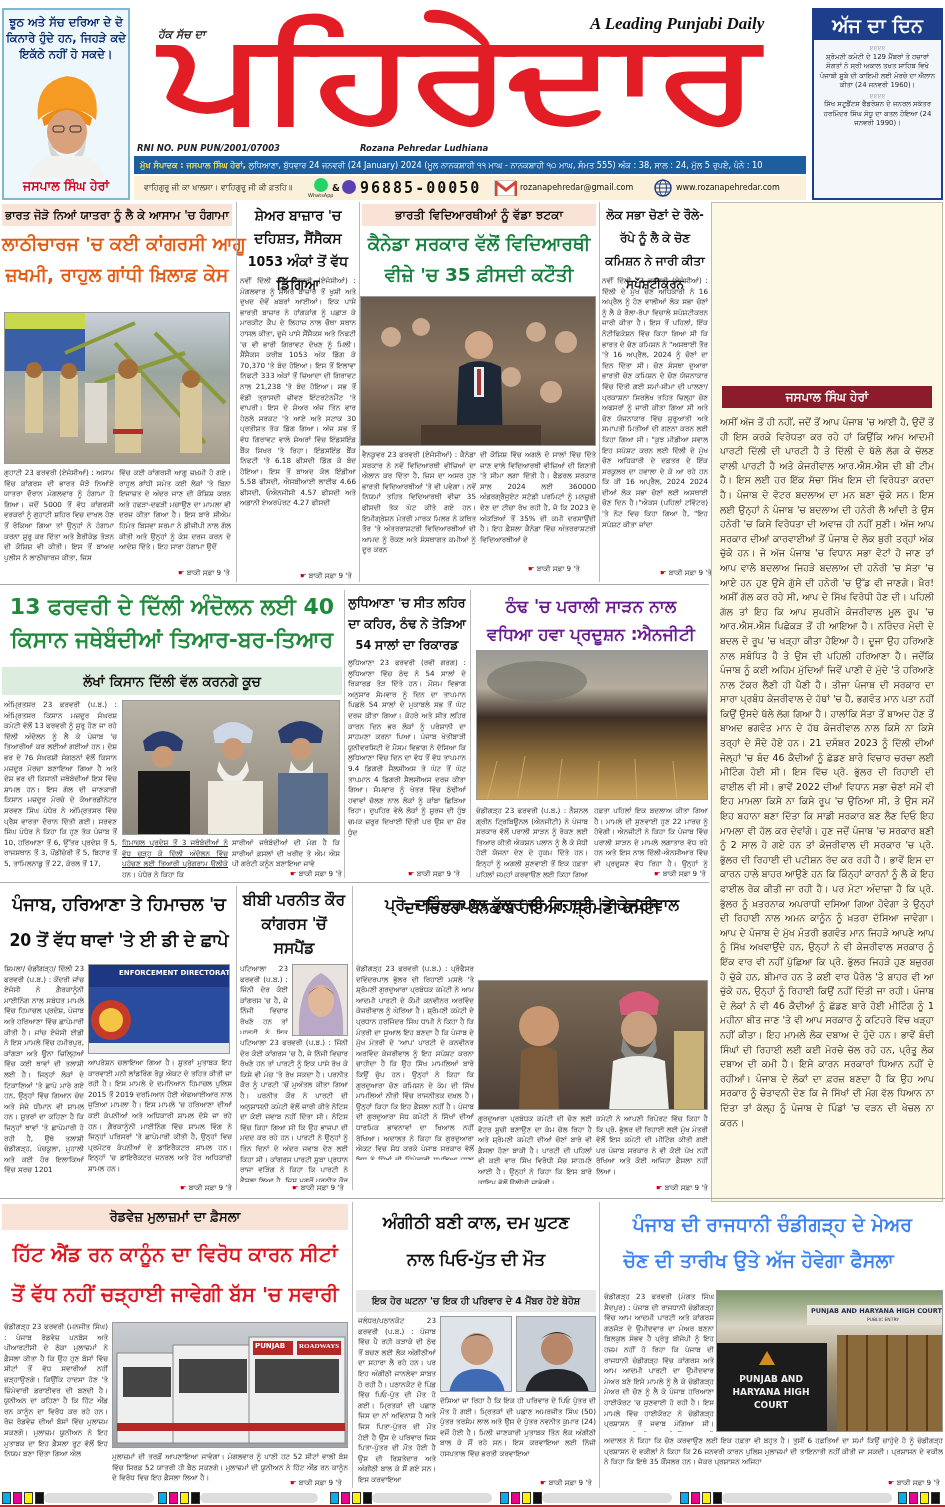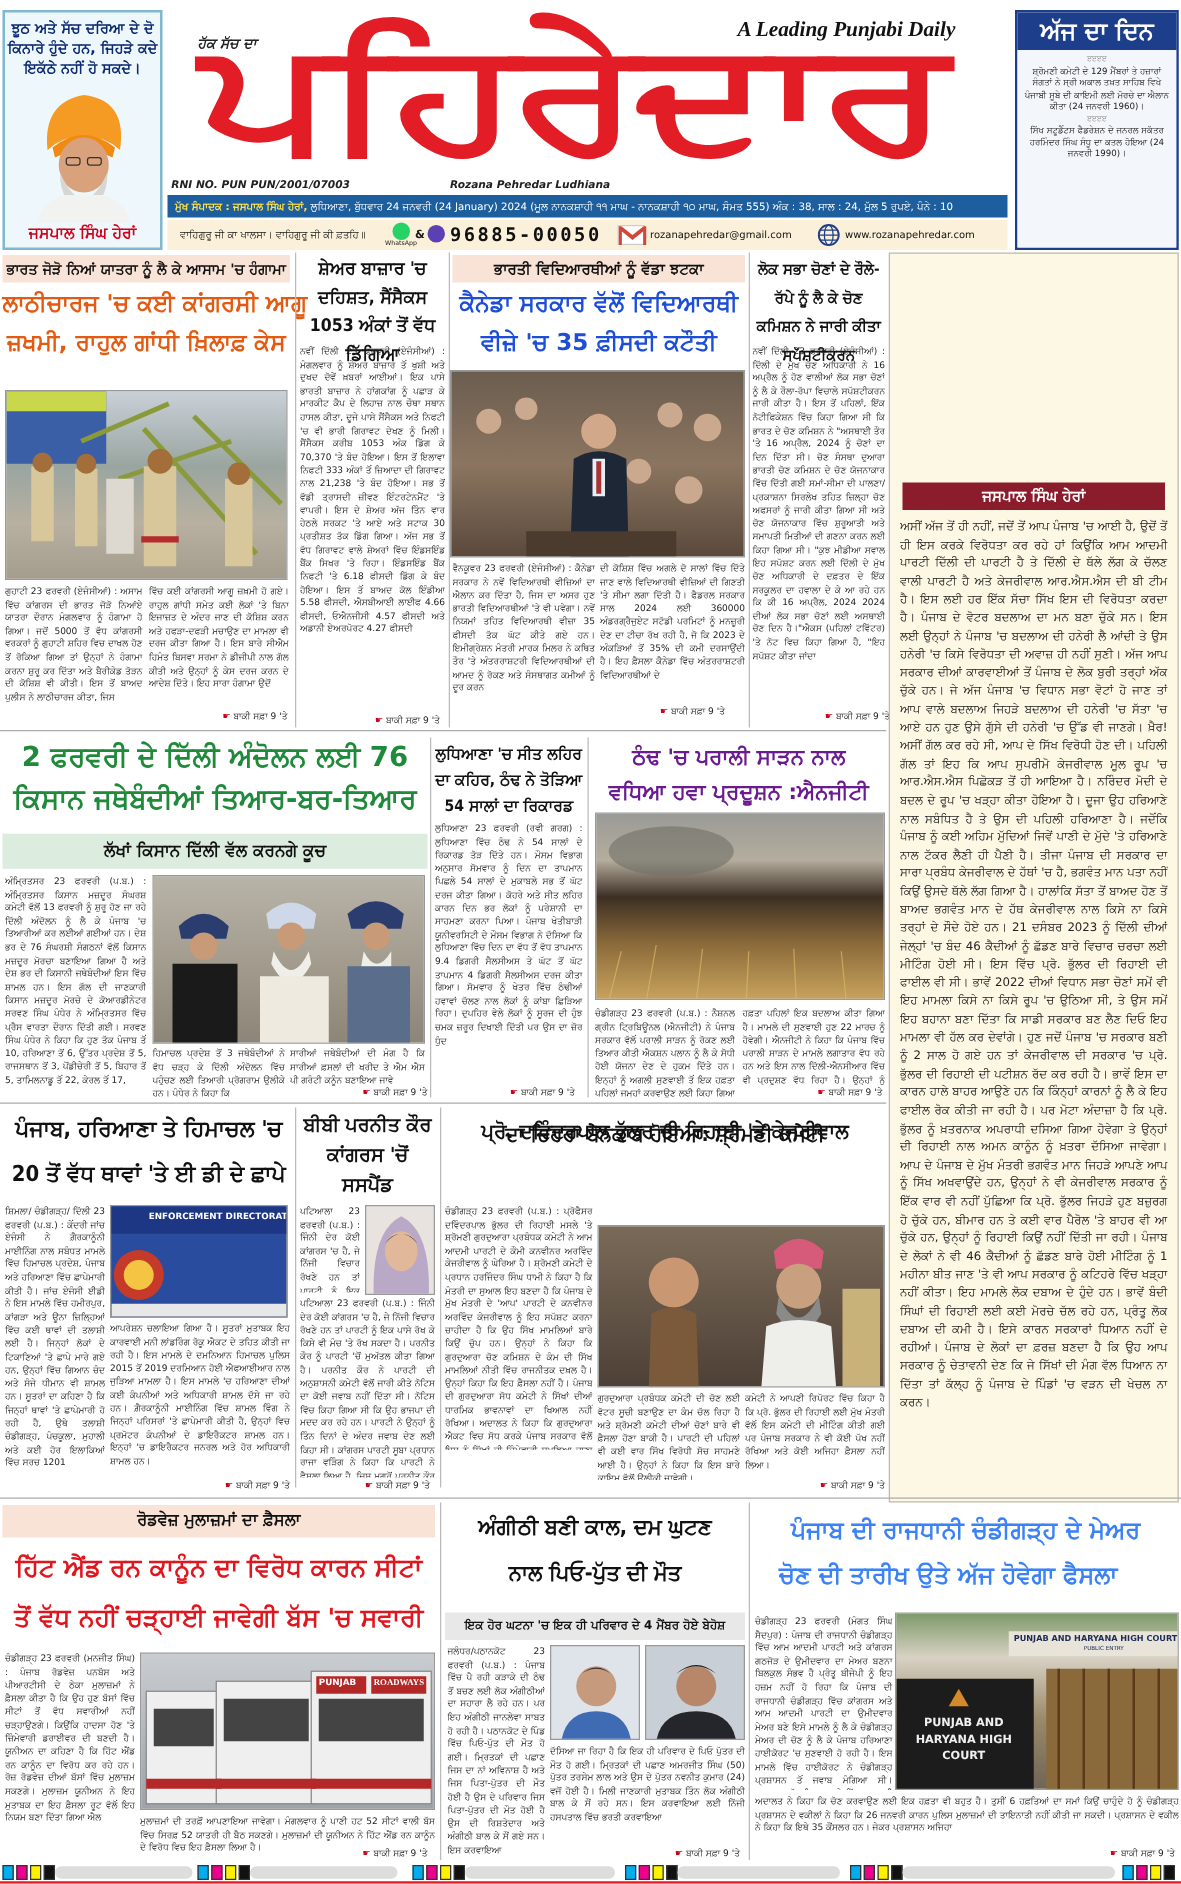--- a/index.html
+++ b/index.html
@@ -24,21 +24,21 @@
   #editor-bar { left: 134px; top: 156px; width: 672px; height: 18px; background: #1d5f9e; color: #fff; font-size: 8.2px; line-height: 18px; white-space: nowrap; overflow: hidden; padding-left: 6px; }
   #editor-bar .yellow { color: #ffe14d; font-weight: bold; }
   #contact-bar { left: 134px; top: 176px; width: 672px; height: 24px; background: #fbf0d9; font-size: 8px; line-height: 24px; white-space: nowrap; }
   #ajj-box { left: 812px; top: 8px; width: 131px; height: 192px; border: 2px solid #1d3f8b; background: #fff; }
   #ajj-title { background: #1d3f8b; color: #fff; text-align: center; font-weight: bold; font-size: 19px; height: 30px; line-height: 30px; }
   #ajj-body { font-size: 6.9px; line-height: 9.5px; text-align: center; padding: 3px 4px; color: #222; background: #f3f6fb; height: 158px; overflow: hidden; }
   #ajj-body .sep { color: #888; font-size: 6px; }
   
   .kicker { background: #f9e2d6; color: #111; font-size: 12.5px; font-weight: bold; text-align: center; white-space: nowrap; overflow: hidden; }
   .orange-hl { color: #e35b13; font-weight: bold; text-align: center; white-space: nowrap; }
-  .red-hl { color: #1d4ed8; font-weight: bold; text-align: center; white-space: nowrap; }
+  .red-hl { color: #15803d; font-weight: bold; text-align: center; white-space: nowrap; }
   .green-hl { color: #1f8a3a; font-weight: bold; text-align: center; white-space: nowrap; }
   .purple-hl { color: #6a1b8f; font-weight: bold; text-align: center; white-space: nowrap; }
   .blue-hl { color: #3b82f6; font-weight: bold; text-align: center; white-space: nowrap; }
   .col-rule { position: absolute; width: 1px; background: #bbb; }
   
   #editorial { left: 711px; top: 202px; width: 232px; height: 1000px; background: #fdf8e4; border: 1px solid #bba; }
   #editorial-hl { position: absolute; top: 10px; left: 0; right: 0; text-align: center; font-weight: bold; font-size: 31px; line-height: 56px; color: #111; }
   #editorial-byline { position: absolute; top: 183px; left: 10px; right: 10px; height: 22px; background: #8b1c2c; color: #fff; font-size: 12px; line-height: 22px; text-align: center; font-weight: bold; }
   #editorial-text { position: absolute; top: 212px; left: 8px; right: 8px; bottom: 8px; font-size: 9.4px; line-height: 14.6px; }
   
@@ -185,21 +185,21 @@
 <div class="abs body-text" style="left:602px;top:276px;width:106px;height:290px;">ਨਵੀਂ ਦਿੱਲੀ 23 ਫਰਵਰੀ (ਏਜੰਸੀਆਂ) : ਦਿੱਲੀ ਦੇ ਮੁੱਖ ਚੋਣ ਅਧਿਕਾਰੀ ਨੇ 16 ਅਪ੍ਰੈਲ ਨੂੰ ਹੋਣ ਵਾਲੀਆਂ ਲੋਕ ਸਭਾ ਚੋਣਾਂ ਨੂੰ ਲੈ ਕੇ ਰੌਲਾ-ਰੱਪਾ ਵਿਚਾਲੇ ਸਪੱਸ਼ਟੀਕਰਨ ਜਾਰੀ ਕੀਤਾ ਹੈ। ਇਸ ਤੋਂ ਪਹਿਲਾਂ, ਇੱਕ ਨੋਟੀਫਿਕੇਸ਼ਨ ਵਿੱਚ ਕਿਹਾ ਗਿਆ ਸੀ ਕਿ ਭਾਰਤ ਦੇ ਚੋਣ ਕਮਿਸ਼ਨ ਨੇ "ਅਸਥਾਈ ਤੌਰ 'ਤੇ 16 ਅਪ੍ਰੈਲ, 2024 ਨੂੰ ਚੋਣਾਂ ਦਾ ਦਿਨ ਦਿੱਤਾ ਸੀ। ਚੋਣ ਸੰਸਥਾ ਦੁਆਰਾ ਭਾਰਤੀ ਚੋਣ ਕਮਿਸ਼ਨ ਦੇ ਚੋਣ ਯੋਜਨਾਕਾਰ ਵਿੱਚ ਦਿੱਤੀ ਗਈ ਸਮਾਂ-ਸੀਮਾ ਦੀ ਪਾਲਣਾ/ਪ੍ਰਕਾਸ਼ਨਾ ਸਿਰਲੇਖ ਤਹਿਤ ਜ਼ਿਲ੍ਹਾ ਚੋਣ ਅਫਸਰਾਂ ਨੂੰ ਜਾਰੀ ਕੀਤਾ ਗਿਆ ਸੀ ਅਤੇ ਚੋਣ ਯੋਜਨਾਕਾਰ ਵਿੱਚ ਸ਼ੁਰੂਆਤੀ ਅਤੇ ਸਮਾਪਤੀ ਮਿਤੀਆਂ ਦੀ ਗਣਨਾ ਕਰਨ ਲਈ ਕਿਹਾ ਗਿਆ ਸੀ। "ਕੁਝ ਮੀਡੀਆ ਸਵਾਲ ਇਹ ਸਪੱਸ਼ਟ ਕਰਨ ਲਈ ਦਿੱਲੀ ਦੇ ਮੁੱਖ ਚੋਣ ਅਧਿਕਾਰੀ ਦੇ ਦਫ਼ਤਰ ਦੇ ਇੱਕ ਸਰਕੂਲਰ ਦਾ ਹਵਾਲਾ ਦੇ ਕੇ ਆ ਰਹੇ ਹਨ ਕਿ ਕੀ 16 ਅਪ੍ਰੈਲ, 2024 2024 ਦੀਆਂ ਲੋਕ ਸਭਾ ਚੋਣਾਂ ਲਈ ਅਸਥਾਈ ਚੋਣ ਦਿਨ ਹੈ।"ਐਕਸ (ਪਹਿਲਾਂ ਟਵਿੱਟਰ) 'ਤੇ ਨੋਟ ਵਿਚ ਕਿਹਾ ਗਿਆ ਹੈ, "ਇਹ ਸਪੱਸ਼ਟ ਕੀਤਾ ਜਾਂਦਾ</div>
 <a class="abs more" style="left:660px;top:568px;"><span class="arrow">☛ </span><span>ਬਾਕੀ ਸਫ਼ਾ 9 'ਤੇ</span></a>
 
 <div id="editorial" class="abs">
   <div id="editorial-byline">ਜਸਪਾਲ ਸਿੰਘ ਹੇਰਾਂ</div>
   <div id="editorial-text" class="body-text" style="font-size:9.4px;line-height:14.6px;">ਅਸੀਂ ਅੱਜ ਤੋਂ ਹੀ ਨਹੀਂ, ਜਦੋਂ ਤੋਂ ਆਪ ਪੰਜਾਬ 'ਚ ਆਈ ਹੈ, ਉਦੋਂ ਤੋਂ ਹੀ ਇਸ ਕਰਕੇ ਵਿਰੋਧਤਾ ਕਰ ਰਹੇ ਹਾਂ ਕਿਉਂਕਿ ਆਮ ਆਦਮੀ ਪਾਰਟੀ ਦਿੱਲੀ ਦੀ ਪਾਰਟੀ ਹੈ ਤੇ ਦਿੱਲੀ ਦੇ ਥੱਲੇ ਲੱਗ ਕੇ ਚੱਲਣ ਵਾਲੀ ਪਾਰਟੀ ਹੈ ਅਤੇ ਕੇਜਰੀਵਾਲ ਆਰ.ਐਸ.ਐਸ ਦੀ ਬੀ ਟੀਮ ਹੈ। ਇਸ ਲਈ ਹਰ ਇੱਕ ਸੱਚਾ ਸਿੱਖ ਇਸ ਦੀ ਵਿਰੋਧਤਾ ਕਰਦਾ ਹੈ। ਪੰਜਾਬ ਦੇ ਵੋਟਰ ਬਦਲਾਅ ਦਾ ਮਨ ਬਣਾ ਚੁੱਕੇ ਸਨ। ਇਸ ਲਈ ਉਨ੍ਹਾਂ ਨੇ ਪੰਜਾਬ 'ਚ ਬਦਲਾਅ ਦੀ ਹਨੇਰੀ ਲੈ ਆਂਦੀ ਤੇ ਉਸ ਹਨੇਰੀ 'ਚ ਕਿਸੇ ਵਿਰੋਧਤਾ ਦੀ ਅਵਾਜ਼ ਹੀ ਨਹੀਂ ਸੁਣੀ। ਅੱਜ ਆਪ ਸਰਕਾਰ ਦੀਆਂ ਕਾਰਵਾਈਆਂ ਤੋਂ ਪੰਜਾਬ ਦੇ ਲੋਕ ਬੁਰੀ ਤਰ੍ਹਾਂ ਅੱਕ ਚੁੱਕੇ ਹਨ। ਜੇ ਅੱਜ ਪੰਜਾਬ 'ਚ ਵਿਧਾਨ ਸਭਾ ਵੋਟਾਂ ਹੋ ਜਾਣ ਤਾਂ ਆਪ ਵਾਲੇ ਬਦਲਾਅ ਜਿਹੜੇ ਬਦਲਾਅ ਦੀ ਹਨੇਰੀ 'ਚ ਸੱਤਾ 'ਚ ਆਏ ਹਨ ਹੁਣ ਉਸੇ ਗੁੱਸੇ ਦੀ ਹਨੇਰੀ 'ਚ ਉੱਡ ਵੀ ਜਾਣਗੇ। ਖ਼ੈਰ! ਅਸੀਂ ਗੱਲ ਕਰ ਰਹੇ ਸੀ, ਆਪ ਦੇ ਸਿੱਖ ਵਿਰੋਧੀ ਹੋਣ ਦੀ। ਪਹਿਲੀ ਗੱਲ ਤਾਂ ਇਹ ਕਿ ਆਪ ਸੁਪਰੀਮੋ ਕੇਜਰੀਵਾਲ ਮੂਲ ਰੂਪ 'ਚ ਆਰ.ਐਸ.ਐਸ ਪਿਛੋਕੜ ਤੋਂ ਹੀ ਆਇਆ ਹੈ। ਨਰਿੰਦਰ ਮੋਦੀ ਦੇ ਬਦਲ ਦੇ ਰੂਪ 'ਚ ਖੜ੍ਹਾ ਕੀਤਾ ਹੋਇਆ ਹੈ। ਦੂਜਾ ਉਹ ਹਰਿਆਣੇ ਨਾਲ ਸਬੰਧਿਤ ਹੈ ਤੇ ਉਸ ਦੀ ਪਹਿਲੀ ਹਰਿਆਣਾ ਹੈ। ਜਦੋਂਕਿ ਪੰਜਾਬ ਨੂੰ ਕਈ ਅਹਿਮ ਮੁੱਦਿਆਂ ਜਿਵੇਂ ਪਾਣੀ ਦੇ ਮੁੱਦੇ 'ਤੇ ਹਰਿਆਣੇ ਨਾਲ ਟੱਕਰ ਲੈਣੀ ਹੀ ਪੈਣੀ ਹੈ। ਤੀਜਾ ਪੰਜਾਬ ਦੀ ਸਰਕਾਰ ਦਾ ਸਾਰਾ ਪ੍ਰਬੰਧ ਕੇਜਰੀਵਾਲ ਦੇ ਹੱਥਾਂ 'ਚ ਹੈ, ਭਗਵੰਤ ਮਾਨ ਪਤਾ ਨਹੀਂ ਕਿਉਂ ਉਸਦੇ ਥੱਲੇ ਲੱਗ ਗਿਆ ਹੈ। ਹਾਲਾਂਕਿ ਸੱਤਾ ਤੋਂ ਬਾਅਦ ਹੋਣ ਤੋਂ ਬਾਅਦ ਭਗਵੰਤ ਮਾਨ ਦੇ ਹੱਥ ਕੇਜਰੀਵਾਲ ਨਾਲ ਕਿਸੇ ਨਾ ਕਿਸੇ ਤਰ੍ਹਾਂ ਦੇ ਸੌਦੇ ਹੋਏ ਹਨ। 21 ਦਸੰਬਰ 2023 ਨੂੰ ਦਿੱਲੀ ਦੀਆਂ ਜੇਲ੍ਹਾਂ 'ਚ ਬੰਦ 46 ਕੈਦੀਆਂ ਨੂੰ ਛੱਡਣ ਬਾਰੇ ਵਿਚਾਰ ਚਰਚਾ ਲਈ ਮੀਟਿੰਗ ਹੋਈ ਸੀ। ਇਸ ਵਿੱਚ ਪ੍ਰੋ. ਭੁੱਲਰ ਦੀ ਰਿਹਾਈ ਦੀ ਫਾਈਲ ਵੀ ਸੀ। ਭਾਵੇਂ 2022 ਦੀਆਂ ਵਿਧਾਨ ਸਭਾ ਚੋਣਾਂ ਸਮੇਂ ਵੀ ਇਹ ਮਾਮਲਾ ਕਿਸੇ ਨਾ ਕਿਸੇ ਰੂਪ 'ਚ ਉਠਿਆ ਸੀ, ਤੇ ਉਸ ਸਮੇਂ ਇਹ ਬਹਾਨਾ ਬਣਾ ਦਿੱਤਾ ਕਿ ਸਾਡੀ ਸਰਕਾਰ ਬਣ ਲੈਣ ਦਿਓ ਇਹ ਮਾਮਲਾ ਵੀ ਹੱਲ ਕਰ ਦੇਵਾਂਗੇ। ਹੁਣ ਜਦੋਂ ਪੰਜਾਬ 'ਚ ਸਰਕਾਰ ਬਣੀ ਨੂੰ 2 ਸਾਲ ਹੋ ਗਏ ਹਨ ਤਾਂ ਕੇਜਰੀਵਾਲ ਦੀ ਸਰਕਾਰ 'ਚ ਪ੍ਰੋ. ਭੁੱਲਰ ਦੀ ਰਿਹਾਈ ਦੀ ਪਟੀਸ਼ਨ ਰੱਦ ਕਰ ਰਹੀ ਹੈ। ਭਾਵੇਂ ਇਸ ਦਾ ਕਾਰਨ ਹਾਲੇ ਬਾਹਰ ਆਉਣੇ ਹਨ ਕਿ ਕਿੰਨ੍ਹਾਂ ਕਾਰਨਾਂ ਨੂੰ ਲੈ ਕੇ ਇਹ ਫਾਈਲ ਰੋਕ ਕੀਤੀ ਜਾ ਰਹੀ ਹੈ। ਪਰ ਮੋਟਾ ਅੰਦਾਜ਼ਾ ਹੈ ਕਿ ਪ੍ਰੋ. ਭੁੱਲਰ ਨੂੰ ਖ਼ਤਰਨਾਕ ਅਪਰਾਧੀ ਦਸਿਆ ਗਿਆ ਹੋਵੇਗਾ ਤੇ ਉਨ੍ਹਾਂ ਦੀ ਰਿਹਾਈ ਨਾਲ ਅਮਨ ਕਾਨੂੰਨ ਨੂੰ ਖ਼ਤਰਾ ਦੱਸਿਆ ਜਾਵੇਗਾ। ਆਪ ਦੇ ਪੰਜਾਬ ਦੇ ਮੁੱਖ ਮੰਤਰੀ ਭਗਵੰਤ ਮਾਨ ਜਿਹੜੇ ਆਪਣੇ ਆਪ ਨੂੰ ਸਿੱਖ ਅਖਵਾਉਂਦੇ ਹਨ, ਉਨ੍ਹਾਂ ਨੇ ਵੀ ਕੇਜਰੀਵਾਲ ਸਰਕਾਰ ਨੂੰ ਇੱਕ ਵਾਰ ਵੀ ਨਹੀਂ ਪੁੱਛਿਆ ਕਿ ਪ੍ਰੋ. ਭੁੱਲਰ ਜਿਹੜੇ ਹੁਣ ਬਜ਼ੁਰਗ ਹੋ ਚੁੱਕੇ ਹਨ, ਬੀਮਾਰ ਹਨ ਤੇ ਕਈ ਵਾਰ ਪੈਰੋਲ 'ਤੇ ਬਾਹਰ ਵੀ ਆ ਚੁੱਕੇ ਹਨ, ਉਨ੍ਹਾਂ ਨੂੰ ਰਿਹਾਈ ਕਿਉਂ ਨਹੀਂ ਦਿੱਤੀ ਜਾ ਰਹੀ। ਪੰਜਾਬ ਦੇ ਲੋਕਾਂ ਨੇ ਵੀ 46 ਕੈਦੀਆਂ ਨੂੰ ਛੱਡਣ ਬਾਰੇ ਹੋਈ ਮੀਟਿੰਗ ਨੂੰ 1 ਮਹੀਨਾ ਬੀਤ ਜਾਣ 'ਤੇ ਵੀ ਆਪ ਸਰਕਾਰ ਨੂੰ ਕਟਿਹਰੇ ਵਿੱਚ ਖੜ੍ਹਾ ਨਹੀਂ ਕੀਤਾ। ਇਹ ਮਾਮਲੇ ਲੋਕ ਦਬਾਅ ਦੇ ਹੁੰਦੇ ਹਨ। ਭਾਵੇਂ ਬੰਦੀ ਸਿੰਘਾਂ ਦੀ ਰਿਹਾਈ ਲਈ ਕਈ ਮੋਰਚੇ ਚੱਲ ਰਹੇ ਹਨ, ਪ੍ਰੰਤੂ ਲੋਕ ਦਬਾਅ ਦੀ ਕਮੀ ਹੈ। ਇਸੇ ਕਾਰਨ ਸਰਕਾਰਾਂ ਧਿਆਨ ਨਹੀਂ ਦੇ ਰਹੀਆਂ। ਪੰਜਾਬ ਦੇ ਲੋਕਾਂ ਦਾ ਫ਼ਰਜ਼ ਬਣਦਾ ਹੈ ਕਿ ਉਹ ਆਪ ਸਰਕਾਰ ਨੂੰ ਚੇਤਾਵਨੀ ਦੇਣ ਕਿ ਜੇ ਸਿੱਖਾਂ ਦੀ ਮੰਗ ਵੱਲ ਧਿਆਨ ਨਾ ਦਿੱਤਾ ਤਾਂ ਕੱਲ੍ਹ ਨੂੰ ਪੰਜਾਬ ਦੇ ਪਿੰਡਾਂ 'ਚ ਵੜਨ ਦੀ ਖੇਚਲ ਨਾ ਕਰਨ।</div>
 </div>
 
 <div class="abs" style="left:0;top:584px;width:709px;height:1px;background:#aaa;"></div>
 
-<div class="abs green-hl" style="left:2px;top:590px;width:340px;font-size:22px;line-height:33px;">2 ਫਰਵਰੀ ਦੇ ਦਿੱਲੀ ਅੰਦੋਲਨ ਲਈ 76</div>
+<div class="abs green-hl" style="left:2px;top:590px;width:340px;font-size:22px;line-height:33px;">13 ਫਰਵਰੀ ਦੇ ਦਿੱਲੀ ਅੰਦੋਲਨ ਲਈ 40</div>
 <div class="abs green-hl" style="left:2px;top:623px;width:340px;font-size:22px;line-height:33px;">ਕਿਸਾਨ ਜਥੇਬੰਦੀਆਂ ਤਿਆਰ-ਬਰ-ਤਿਆਰ</div>
 <div class="abs" style="left:2px;top:667px;width:340px;height:28px;line-height:28px;background:#dcecde;text-align:center;font-size:13.5px;font-weight:bold;color:#111;">ਲੱਖਾਂ ਕਿਸਾਨ ਦਿੱਲੀ ਵੱਲ ਕਰਨਗੇ ਕੂਚ</div>
 <div class="abs body-text" style="left:4px;top:700px;width:113px;height:188px;">ਅੰਮ੍ਰਿਤਸਰ 23 ਫਰਵਰੀ (ਪ.ਬ.) : ਅੰਮ੍ਰਿਤਸਰ ਕਿਸਾਨ ਮਜ਼ਦੂਰ ਸੰਘਰਸ਼ ਕਮੇਟੀ ਵੱਲੋਂ 13 ਫਰਵਰੀ ਨੂੰ ਸ਼ੁਰੂ ਹੋਣ ਜਾ ਰਹੇ ਦਿੱਲੀ ਅੰਦੋਲਨ ਨੂੰ ਲੈ ਕੇ ਪੰਜਾਬ 'ਚ ਤਿਆਰੀਆਂ ਕਰ ਲਈਆਂ ਗਈਆਂ ਹਨ। ਦੇਸ਼ ਭਰ ਦੇ 76 ਸੰਘਰਸ਼ੀ ਸੰਗਠਨਾਂ ਵੱਲੋਂ ਕਿਸਾਨ ਮਜ਼ਦੂਰ ਮੋਰਚਾ ਬਣਾਇਆ ਗਿਆ ਹੈ ਅਤੇ ਦੇਸ਼ ਭਰ ਦੀ ਕਿਸਾਨੀ ਜਥੇਬੰਦੀਆਂ ਇਸ ਵਿੱਚ ਸ਼ਾਮਲ ਹਨ। ਇਸ ਗੱਲ ਦੀ ਜਾਣਕਾਰੀ ਕਿਸਾਨ ਮਜ਼ਦੂਰ ਮੋਰਚੇ ਦੇ ਕੋਆਰਡੀਨੇਟਰ ਸਰਵਣ ਸਿੰਘ ਪੰਧੇਰ ਨੇ ਅੰਮ੍ਰਿਤਸਰ ਵਿੱਚ ਪ੍ਰੈਸ ਵਾਰਤਾ ਦੌਰਾਨ ਦਿੱਤੀ ਗਈ। ਸਰਵਣ ਸਿੰਘ ਪੰਧੇਰ ਨੇ ਕਿਹਾ ਕਿ ਹੁਣ ਤੱਕ ਪੰਜਾਬ ਤੋਂ 10, ਹਰਿਆਣਾ ਤੋਂ 6, ਉੱਤਰ ਪ੍ਰਦੇਸ਼ ਤੋਂ 5, ਰਾਜਸਥਾਨ ਤੋਂ 3, ਪੋਂਡੀਚੇਰੀ ਤੋਂ 5, ਬਿਹਾਰ ਤੋਂ 5, ਤਾਮਿਲਨਾਡੂ ਤੋਂ 22, ਕੇਰਲ ਤੋਂ 17,</div>
 <div class="abs photo" style="left:122px;top:700px;width:218px;height:135px;background:linear-gradient(180deg,#b9b4a8,#8d8577);">
   <svg width="218" height="135" viewBox="0 0 218 135">
     <g fill="#2a3d6e">
         <path d="M20 40 Q40 20 60 40 L58 50 L22 50Z"></path>
         <path d="M155 30 Q178 10 200 30 L198 42 L158 42Z"></path>
       </g>
     <g fill="#cfd8e8">
@@ -212,21 +212,21 @@
       </g>
     <g fill="#f0eee8">
         <path d="M96 60 Q110 90 124 60 L126 70 Q110 100 94 70Z"></path>
         <path d="M168 60 Q178 80 190 60 L190 72 Q178 92 166 72Z"></path>
       </g>
     <rect x="15" y="70" width="52" height="65" fill="#1a1a1a"></rect>
     <rect x="85" y="80" width="55" height="55" fill="#efeae0"></rect>
     <rect x="155" y="72" width="50" height="63" fill="#5a6d8a"></rect>
   </svg>
 </div>
-<div class="abs body-text" style="left:122px;top:838px;width:106px;height:40px;">ਹਿਮਾਚਲ ਪ੍ਰਦੇਸ਼ ਤੋਂ 3 ਜਥੇਬੰਦੀਆਂ ਨੇ ਵੱਧ ਚੜ੍ਹ ਕੇ ਦਿੱਲੀ ਅੰਦੋਲਨ ਵਿੱਚ ਪਹੁੰਚਣ ਲਈ ਤਿਆਰੀ ਪ੍ਰੋਗਰਾਮ ਉਲੀਕੇ ਹਨ। ਪੰਧੇਰ ਨੇ ਕਿਹਾ ਕਿ</div>
+<div class="abs body-text" style="left:122px;top:838px;width:106px;height:40px;text-decoration:underline;">ਹਿਮਾਚਲ ਪ੍ਰਦੇਸ਼ ਤੋਂ 3 ਜਥੇਬੰਦੀਆਂ ਨੇ ਵੱਧ ਚੜ੍ਹ ਕੇ ਦਿੱਲੀ ਅੰਦੋਲਨ ਵਿੱਚ ਪਹੁੰਚਣ ਲਈ ਤਿਆਰੀ ਪ੍ਰੋਗਰਾਮ ਉਲੀਕੇ ਹਨ। ਪੰਧੇਰ ਨੇ ਕਿਹਾ ਕਿ</div>
 <div class="abs body-text" style="left:232px;top:838px;width:108px;height:40px;">ਸਾਰੀਆਂ ਜਥੇਬੰਦੀਆਂ ਦੀ ਮੰਗ ਹੈ ਕਿ ਸਾਰੀਆਂ ਫ਼ਸਲਾਂ ਦੀ ਖਰੀਦ ਤੇ ਐਮ ਐਸ ਪੀ ਗਰੰਟੀ ਕਨੂੰਨ ਬਣਾਇਆ ਜਾਵੇ</div>
 <a class="abs more" style="left:290px;top:869px;"><span class="arrow">☛ </span><span>ਬਾਕੀ ਸਫ਼ਾ 9 'ਤੇ</span></a>
 
 <div class="col-rule" style="left:344px;top:590px;height:288px;"></div>
 
 <div class="abs hl-black" style="left:348px;top:592px;width:118px;font-size:12.5px;line-height:21px;">ਲੁਧਿਆਣਾ 'ਚ ਸੀਤ ਲਹਿਰ ਦਾ ਕਹਿਰ, ਠੰਢ ਨੇ ਤੋੜਿਆ 54 ਸਾਲਾਂ ਦਾ ਰਿਕਾਰਡ</div>
 <div class="abs body-text" style="left:348px;top:658px;width:118px;height:212px;">ਲੁਧਿਆਣਾ 23 ਫਰਵਰੀ (ਰਵੀ ਗਰਗ) : ਲੁਧਿਆਣਾ ਵਿੱਚ ਠੰਢ ਨੇ 54 ਸਾਲਾਂ ਦੇ ਰਿਕਾਰਡ ਤੋੜ ਦਿੱਤੇ ਹਨ। ਮੌਸਮ ਵਿਭਾਗ ਅਨੁਸਾਰ ਸੋਮਵਾਰ ਨੂੰ ਦਿਨ ਦਾ ਤਾਪਮਾਨ ਪਿਛਲੇ 54 ਸਾਲਾਂ ਦੇ ਮੁਕਾਬਲੇ ਸਭ ਤੋਂ ਘੱਟ ਦਰਜ ਕੀਤਾ ਗਿਆ। ਕੋਹਰੇ ਅਤੇ ਸੀਤ ਲਹਿਰ ਕਾਰਨ ਦਿਨ ਭਰ ਲੋਕਾਂ ਨੂੰ ਪਰੇਸ਼ਾਨੀ ਦਾ ਸਾਹਮਣਾ ਕਰਨਾ ਪਿਆ। ਪੰਜਾਬ ਖੇਤੀਬਾੜੀ ਯੂਨੀਵਰਸਿਟੀ ਦੇ ਮੌਸਮ ਵਿਭਾਗ ਨੇ ਦੱਸਿਆ ਕਿ ਲੁਧਿਆਣਾ ਵਿੱਚ ਦਿਨ ਦਾ ਵੱਧ ਤੋਂ ਵੱਧ ਤਾਪਮਾਨ 9.4 ਡਿਗਰੀ ਸੈਲਸੀਅਸ ਤੇ ਘੱਟ ਤੋਂ ਘੱਟ ਤਾਪਮਾਨ 4 ਡਿਗਰੀ ਸੈਲਸੀਅਸ ਦਰਜ ਕੀਤਾ ਗਿਆ। ਸੋਮਵਾਰ ਨੂੰ ਖੇਤਰ ਵਿੱਚ ਠੰਢੀਆਂ ਹਵਾਵਾਂ ਚੱਲਣ ਨਾਲ ਲੋਕਾਂ ਨੂੰ ਕਾਂਬਾ ਛਿੜਿਆ ਰਿਹਾ। ਦੁਪਹਿਰ ਵੇਲੇ ਲੋਕਾਂ ਨੂੰ ਸੂਰਜ ਦੀ ਹੁੰਝ ਚਮਕ ਜ਼ਰੂਰ ਦਿਖਾਈ ਦਿੱਤੀ ਪਰ ਉਸ ਦਾ ਜ਼ੋਰ ਧੁੰਦ</div>
 <a class="abs more" style="left:408px;top:869px;"><span class="arrow">☛ </span><span>ਬਾਕੀ ਸਫ਼ਾ 9 'ਤੇ</span></a>
 
 <div class="col-rule" style="left:470px;top:590px;height:288px;"></div>

